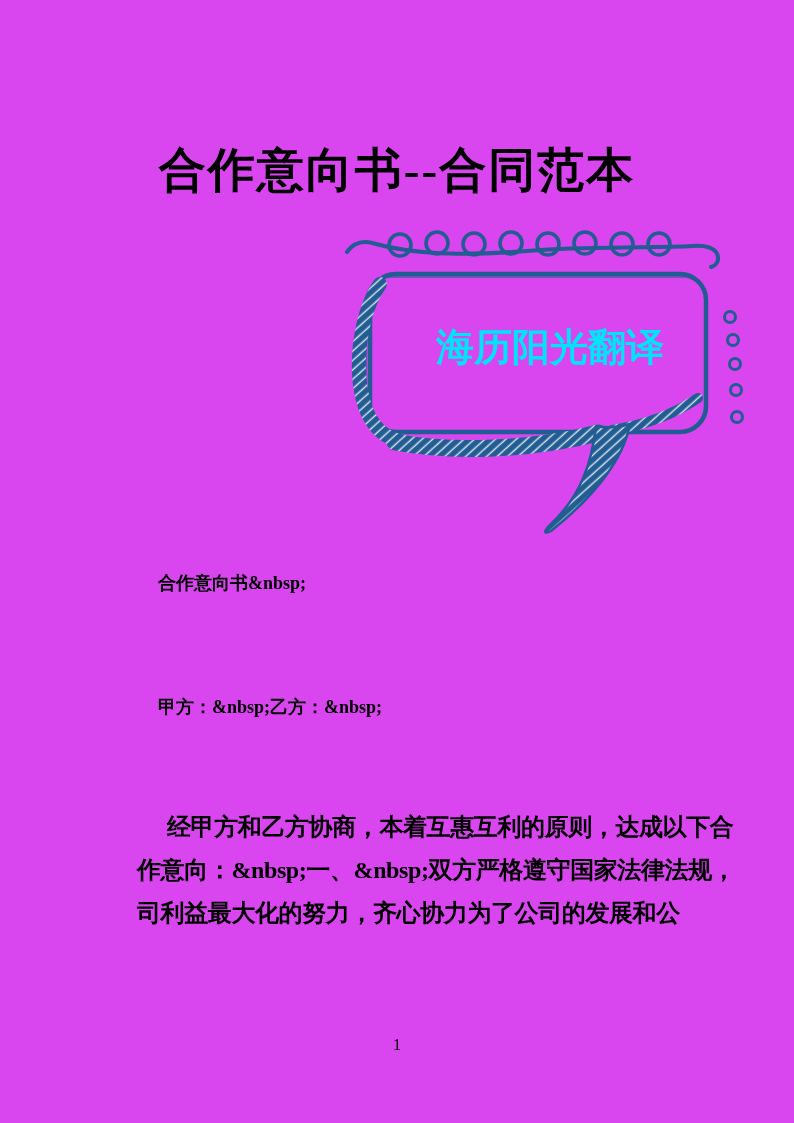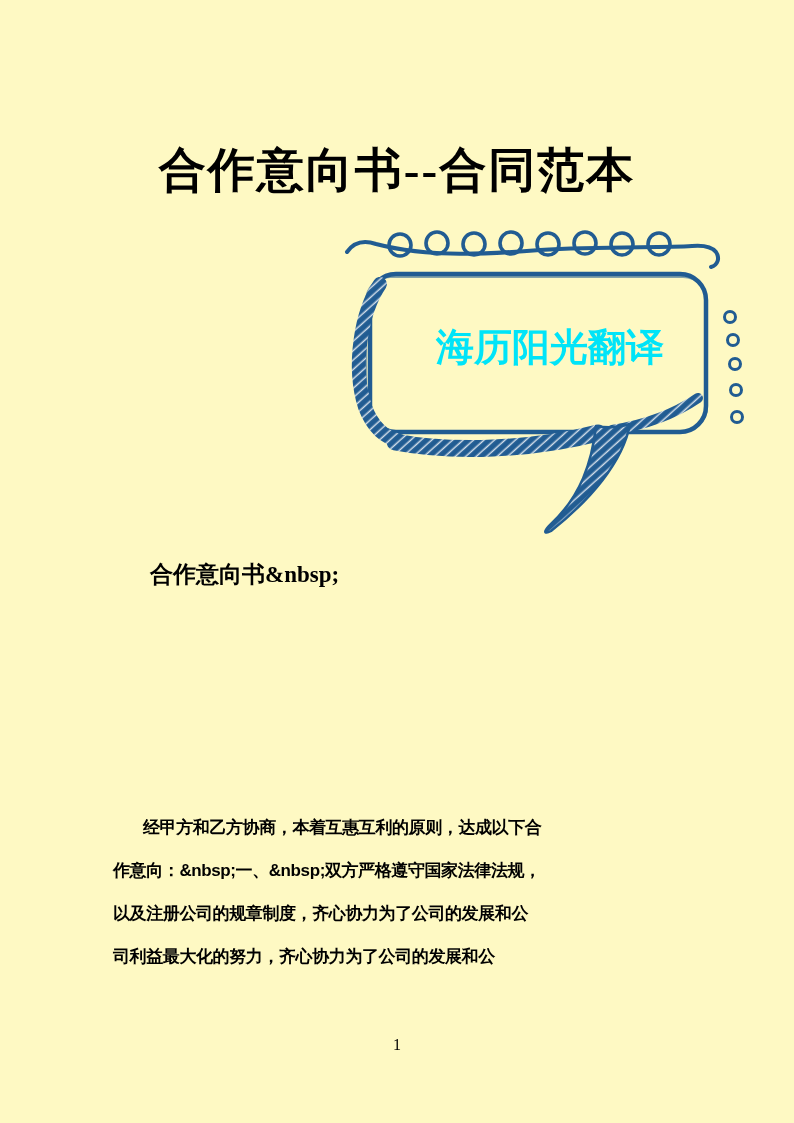--- a/index.html
+++ b/index.html
@@ -1,20 +1,20 @@
 <!DOCTYPE html>
 <html><head>
 <meta charset="utf-8">
 <style>
   html, body { margin: 0; padding: 0; background: #ffffff; }
   .page {
     position: relative;
     width: 794px;
     height: 1123px;
-    background: #fef9c3;
+    background: #d946ef;
     overflow: hidden;
     font-family: "Liberation Serif", serif;
     color: #000000;
   }
   .doc-title {
     position: absolute;
     top: 138px;
     left: 0;
     width: 794px;
     margin: 0;
@@ -35,43 +35,44 @@
     margin: 0;
   }
   .wm-text {
     font-family: "Liberation Sans", sans-serif;
     font-weight: 700;
     font-size: 38px;
   }
   .h-line {
     position: absolute;
     left: 150px;
-    margin: 0;
+    margin: 8px;
     font-family: "Liberation Serif", serif;
     font-weight: 700;
-    font-size: 23px;
+    font-size: 18px;
     line-height: 26px;
     white-space: nowrap;
     text-align: center;
   }
   .h1pos { top: 562px; }
   .h2pos { top: 686px; }
   .para {
     position: absolute;
     left: 113px;
     top: 806px;
     width: 580px;
   }
   .para-line {
-    font-family: Liberation Sans, sans-serif;
+    font-family: Liberation Serif, serif;
     font-weight: 700;
-    font-size: 17px;
+    font-size: 24px;
     line-height: 43px;
     letter-spacing: -0.4px;
     white-space: nowrap;
+    margin-left: 24px;
   }
   .para-line.indent { text-indent: 30px; }
   .page-number {
     position: absolute;
     top: 1035px;
     left: 0;
     width: 794px;
     text-align: center;
     font-family: "Liberation Serif", serif;
     font-size: 16px;
@@ -126,23 +127,23 @@
           <circle cx="397" cy="203" r="5.5"></circle>
         </g>
       </g>
 
       <text class="wm-text" x="210" y="146" text-anchor="middle" fill="#00e4f8">海历阳光翻译</text>
     </svg>
   </figure>
 
   <p class="h-line h1pos">合作意向书&amp;nbsp;</p>
 
+  <p class="h-line h2pos">甲方：&amp;nbsp;乙方：&amp;nbsp;</p>
 
   <div class="para">
     <div class="para-line indent">经甲方和乙方协商，本着互惠互利的原则，达成以下合</div>
     <div class="para-line">作意向：&amp;nbsp;一、&amp;nbsp;双方严格遵守国家法律法规，</div>
-    <div class="para-line">以及注册公司的规章制度，齐心协力为了公司的发展和公</div>
     <div class="para-line">司利益最大化的努力，齐心协力为了公司的发展和公</div>
   </div>
 
   <div class="page-number">1</div>
 
 </div>
 
 </body></html>

